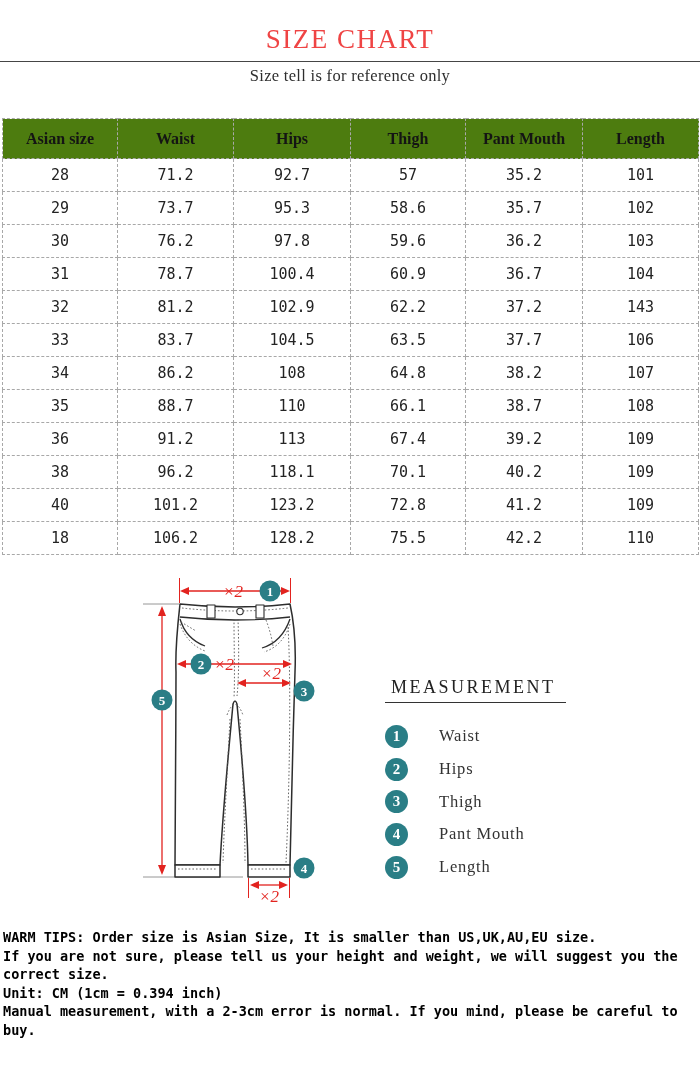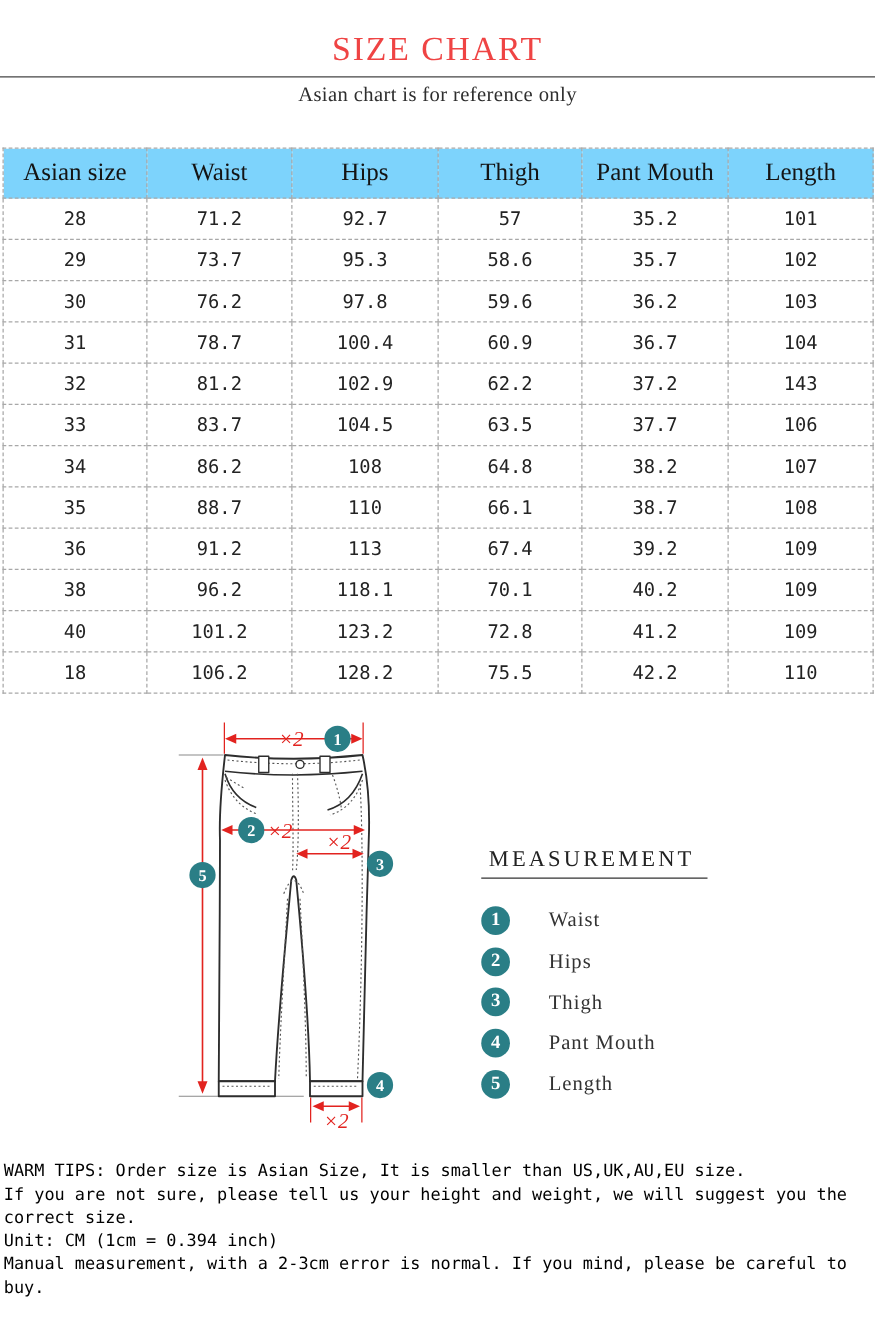--- a/index.html
+++ b/index.html
@@ -25,22 +25,22 @@
   }
   
   table.size{
     position:absolute;top:118px;left:2px;width:696px;
     border-collapse:collapse;table-layout:fixed;
   }
   table.size th,table.size td{
     border:1px dashed var(--border);text-align:center;vertical-align:middle;padding:0;
   }
   table.size th{
-    height:39px;background:#7dd3fc;font-family:"Liberation Serif",serif;
-    font-size:20px;font-weight:normal;color:#141414;
+    height:39px;background:#4d7c0f;font-family:"Liberation Serif",serif;
+    font-size:16px;font-weight:bold;color:#141414;
   }
   table.size td{
     height:32px;background:#fff;font-family:"DejaVu Sans Mono",monospace;
     font-size:15px;color:#232323;
   }
   
   svg.pants{position:absolute;left:123px;top:567px;width:215px;height:345px;}
   .outline{fill:#fff;stroke:#2d2d2d;stroke-width:1.5;stroke-linejoin:round;}
   .seam{fill:none;stroke:#2d2d2d;stroke-width:1.3;}
   .stitch{fill:none;stroke:#555;stroke-width:0.9;stroke-dasharray:1.6,2;}
@@ -63,30 +63,30 @@
     width:23px;height:23px;border-radius:50%;background:var(--teal);color:#fff;
     font-family:"Liberation Serif",serif;font-size:15px;font-weight:bold;
     display:flex;align-items:center;justify-content:center;flex:0 0 23px;
   }
   .leg-label{margin-left:31px;font-size:16.5px;letter-spacing:0.8px;color:#333;}
   
   .tips{
     position:absolute;left:3px;top:928px;width:697px;
     font-family:"DejaVu Sans Mono",monospace;font-size:13.5px;color:#000;
   }
-  .tip-line{height:18.6px;line-height:18.6px;white-space:pre;}
+  .tip-line{height:18.6px;line-height:18.6px;white-space:pre;font-weight:bold;}
 </style>
 </head>
 <body>
 
 <div class="page">
 
   <div class="title">SIZE CHART</div>
   <div class="divider"></div>
-  <div class="subtitle">Asian chart is for reference only</div>
+  <div class="subtitle">Size tell is for reference only</div>
 
   <table class="size">
     <colgroup>
       <col style="width:115px">
         <col style="width:116px">
         <col style="width:117px">
       <col style="width:115px">
         <col style="width:117px">
         <col style="width:116px">
     </colgroup>

